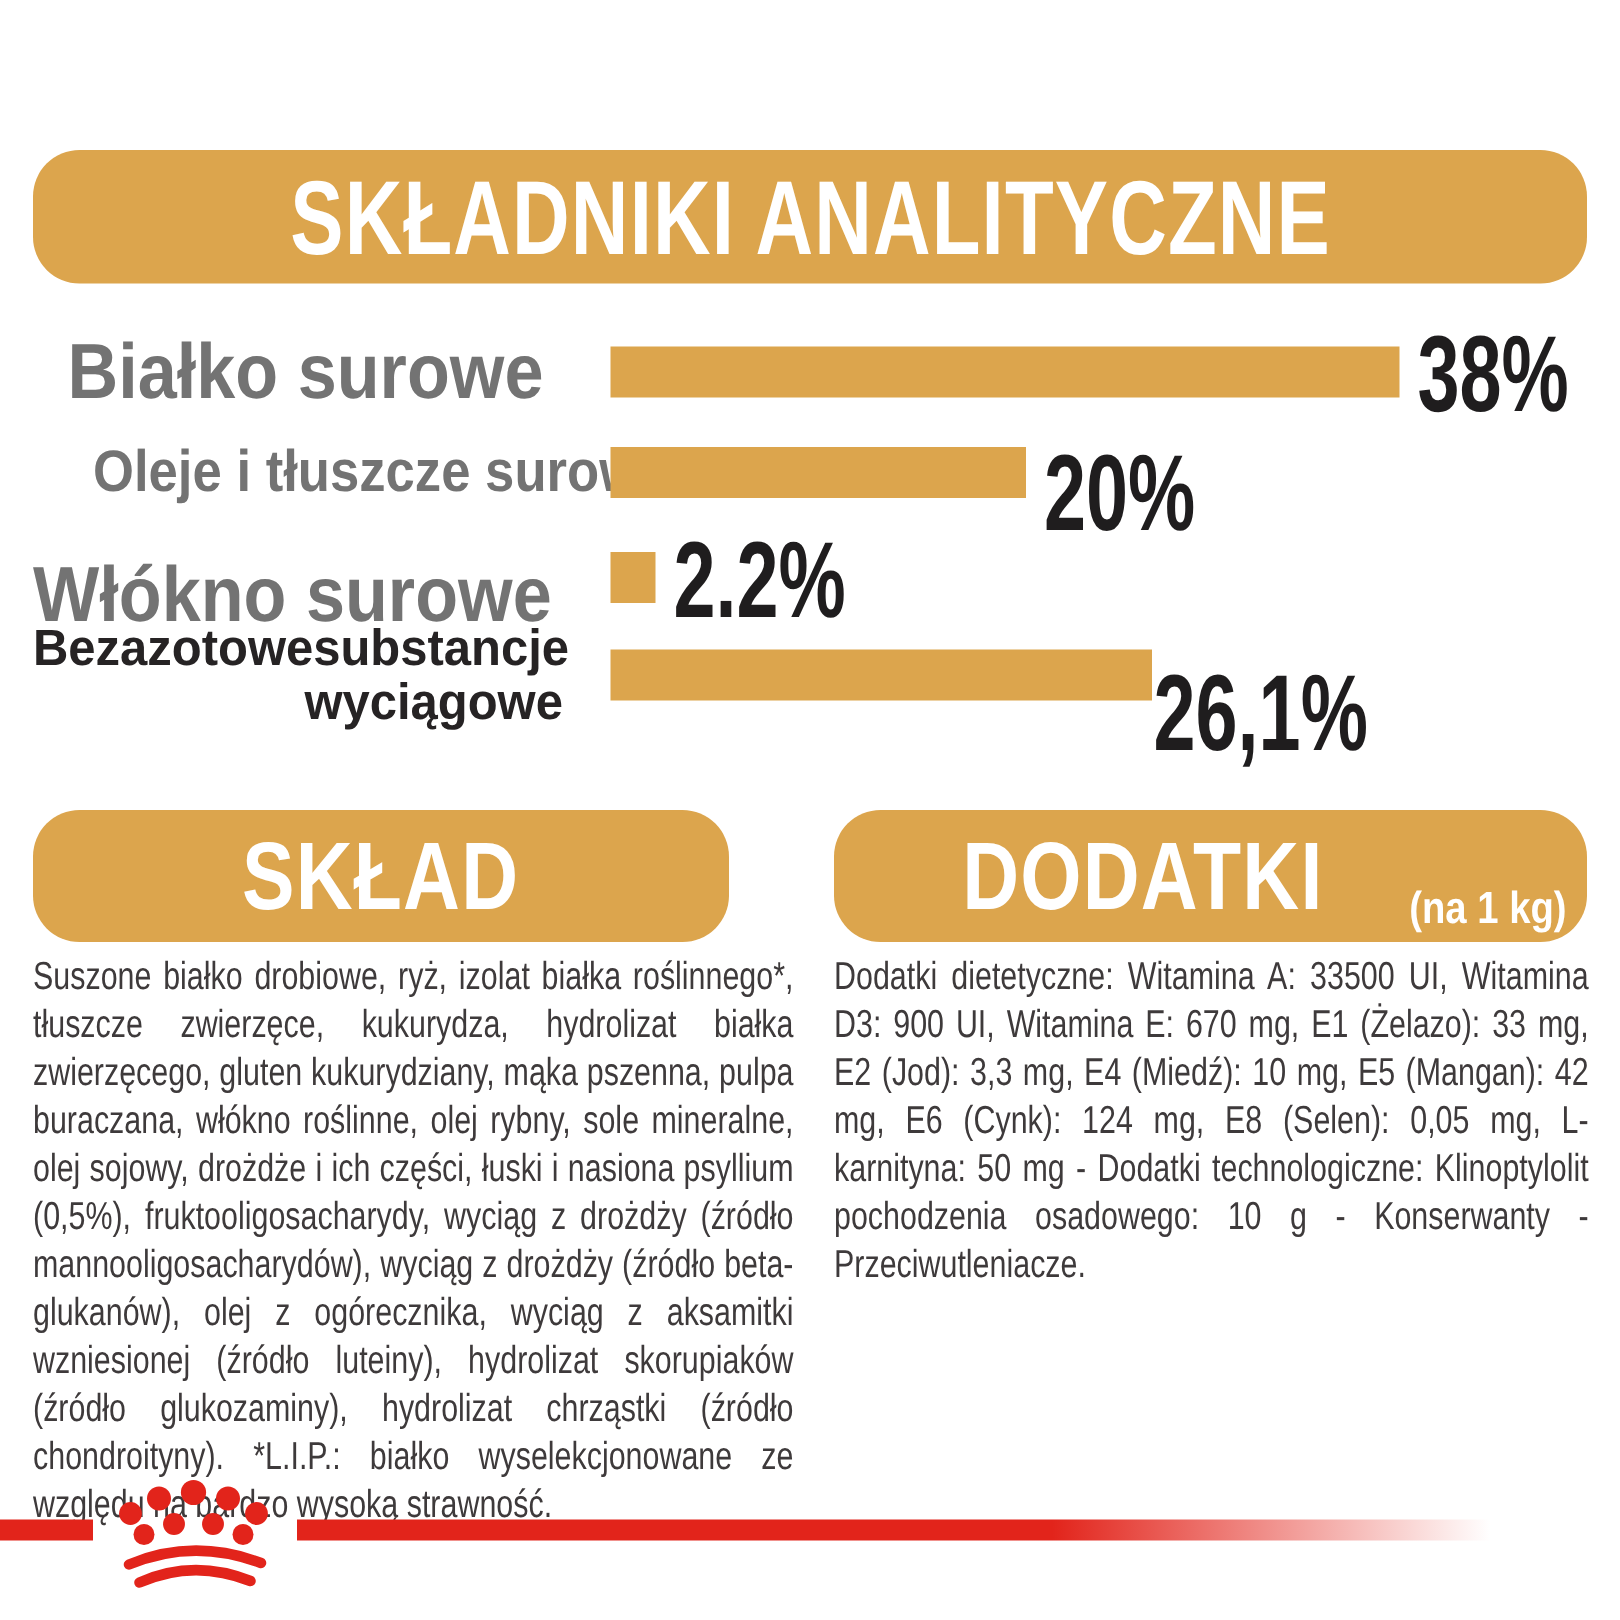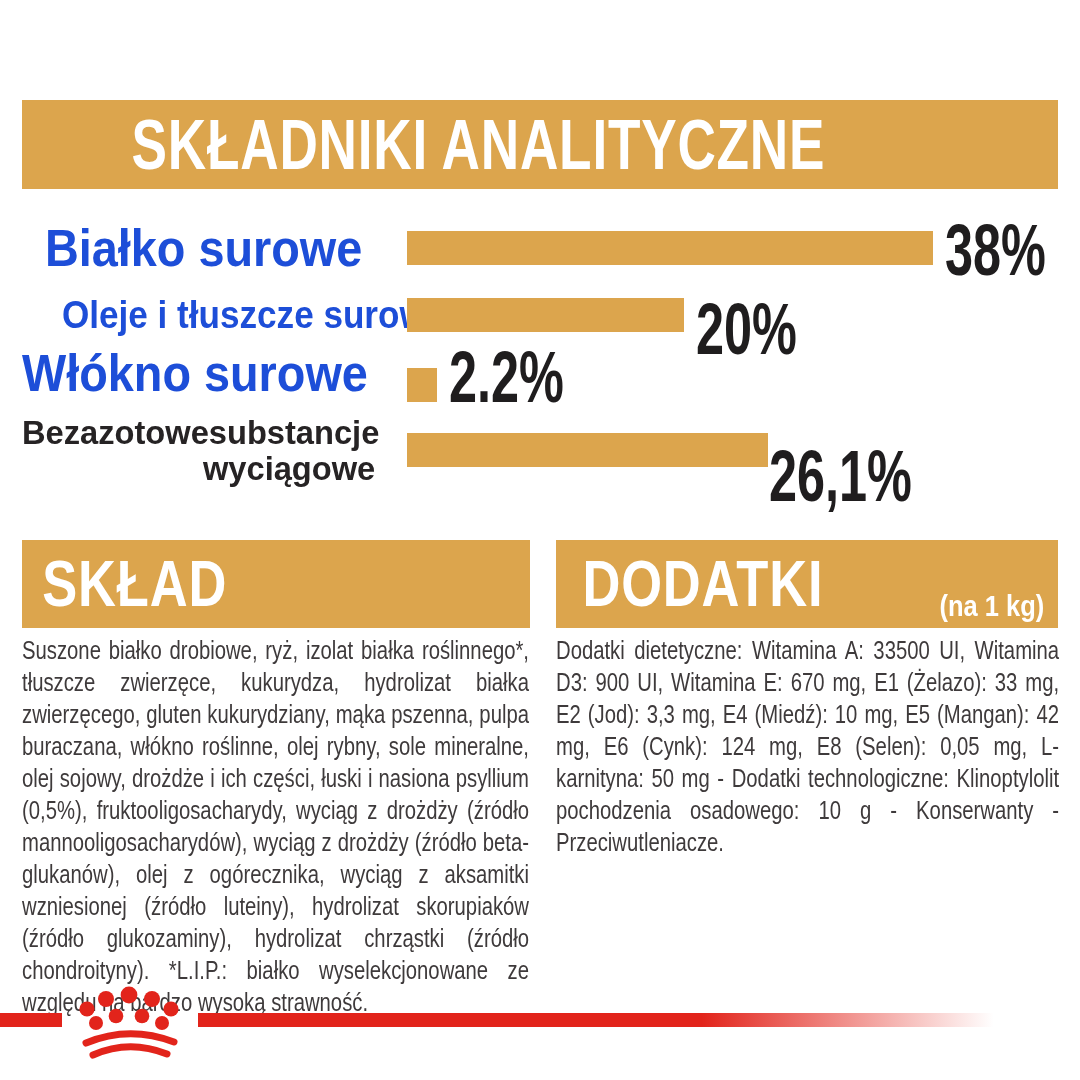--- a/index.html
+++ b/index.html
@@ -1,59 +1,59 @@
 <!DOCTYPE html>
 <html><head>
 <meta charset="utf-8">
 <style>
   html,body{margin:0;padding:0;}
   body{
     width:1080px;height:1080px;position:relative;overflow:hidden;
     background:#ffffff;font-family:"Liberation Sans",sans-serif;
   }
-  .banner{position:absolute;background:#DCA54D;display:flex;align-items:center;}
+  .banner{position:absolute;background:#DCA54D;display:flex;align-items:center;justify-content:center;border-radius:31px;}
   #main-banner{left:22px;top:100px;width:1036px;height:89px;}
-  #sklad-banner{left:22px;top:540px;width:508px;height:88px;}
+  #sklad-banner{left:22px;top:540px;width:464px;height:88px;}
   #dodatki-banner{left:556px;top:540px;width:502px;height:88px;}
   .banner-title{
     color:#fff;font-weight:bold;white-space:nowrap;display:inline-block;
     font-size:70px;transform:scaleX(0.76);transform-origin:center center;letter-spacing:1px;
   }
   #sklad-banner .banner-title{font-size:64px;transform:scaleX(0.82);}
   #dodatki-banner .banner-title{font-size:64px;transform:scaleX(0.82);margin-right:90px;}
   .banner-sub{
     position:absolute;right:14px;bottom:5px;color:#fff;font-weight:bold;
     font-size:30px;transform:scaleX(0.85);transform-origin:right center;white-space:nowrap;
   }
   
   .bar{position:absolute;left:407px;height:34px;background:#DCA54D;}
   #bar-0{top:231px}#bar-1{top:298px}#bar-2{top:368px}#bar-3{top:433px}
   .cat{
-    position:absolute;color:#1d4ed8;font-weight:bold;display:flex;align-items:center;
+    position:absolute;color:#737373;font-weight:bold;display:flex;align-items:center;
     white-space:nowrap;
   }
   .cat>span{display:inline-block;transform-origin:left center;}
   #cat-0{left:45px;top:231px;height:34px;}
   #cat-0>span{font-size:52px;transform:scaleX(0.90);}
   #cat-1{left:20px;top:298px;height:34px;margin-left:42px;}
   #cat-1>span{font-size:39px;transform:scaleX(0.90);}
-  #cat-2{left:22px;top:356px;height:34px;}
+  #cat-2{left:22px;top:380px;height:34px;}
   #cat-2>span{font-size:52px;transform:scaleX(0.90);}
   #cat-3{left:22px;top:414px;width:368px;color:#262324;font-weight:bold;position:absolute;
          font-size:34px;line-height:36px;transform:scaleX(0.96);transform-origin:left top;}
   #cat-3 .l1{display:flex;justify-content:space-between;}
   #cat-3 .l2{text-align:right;}
   .val{
     position:absolute;color:#1f1d1e;font-weight:bold;display:flex;align-items:center;
     height:34px;white-space:nowrap;
   }
   .val>span{display:inline-block;font-size:72px;transform:scaleX(0.70);transform-origin:left center;}
   #val-0{left:945px;top:233px}
   #val-1{left:696px;top:312px}
-  #val-2{left:449px;top:360px}
+  #val-2{left:449px;top:370px}
   #val-3{left:769px;top:459px}
   
   .body-text{
     position:absolute;top:634px;color:#3E3A3B;font-size:26px;line-height:32px;
     text-align:justify;transform:scaleX(0.78);transform-origin:left top;letter-spacing:0;
   }
   #sklad-body{left:22px;width:650px;}
   #dodatki-body{left:556px;width:645px;}
   
   .redline{position:absolute;top:1013px;height:14px;background:#E2241B;}

